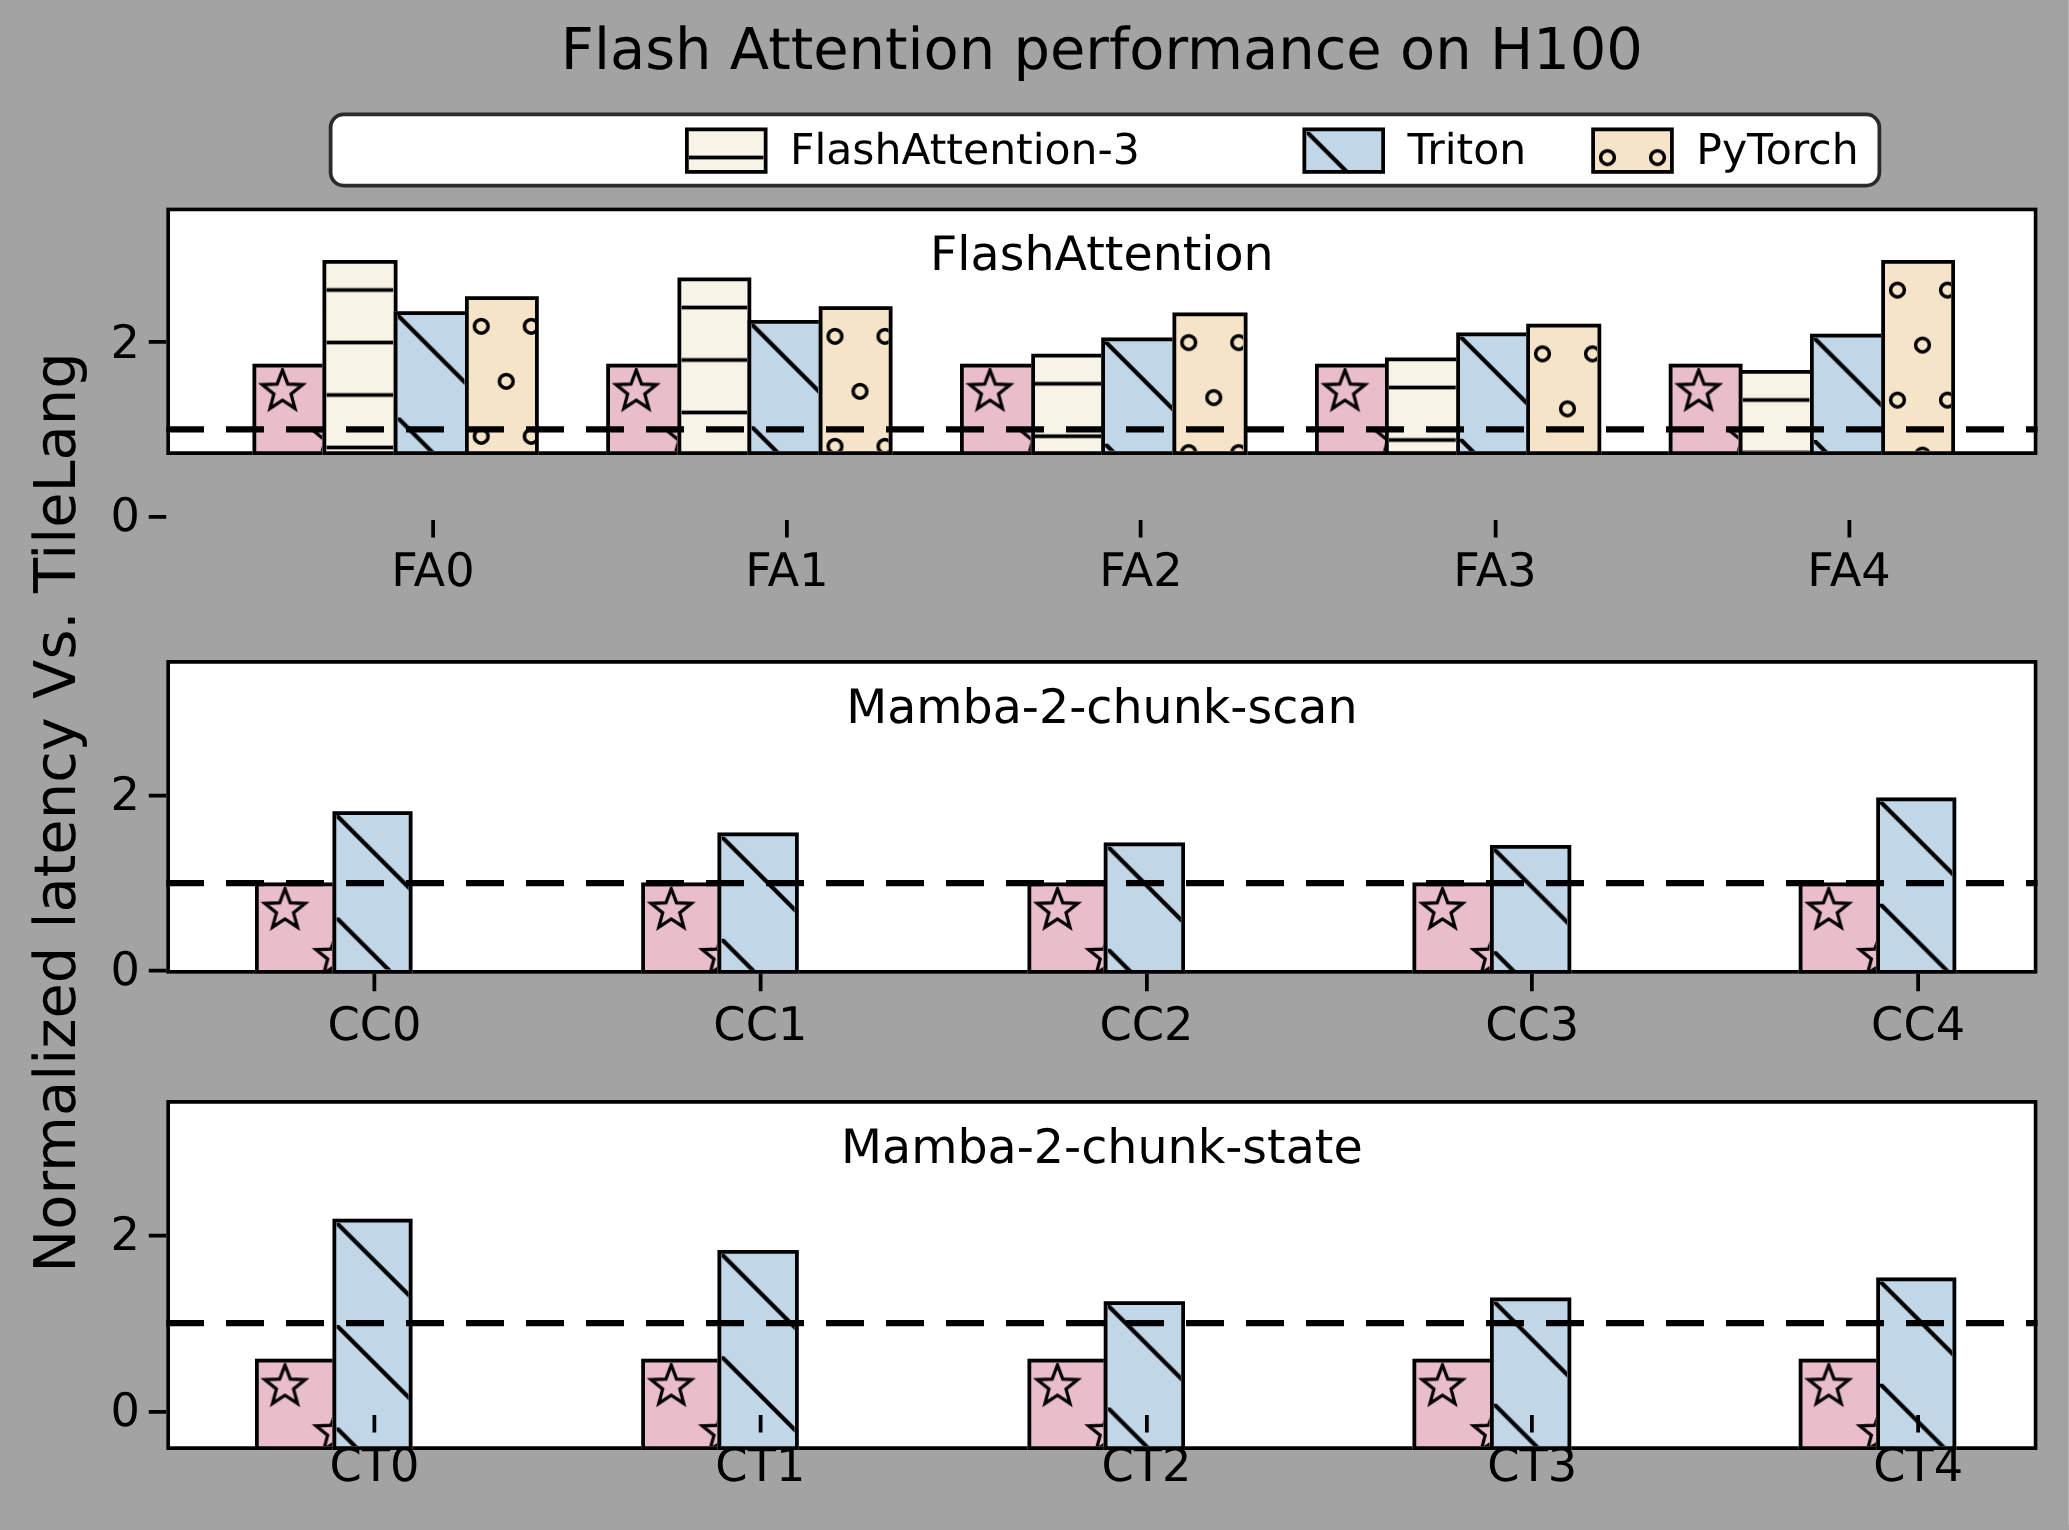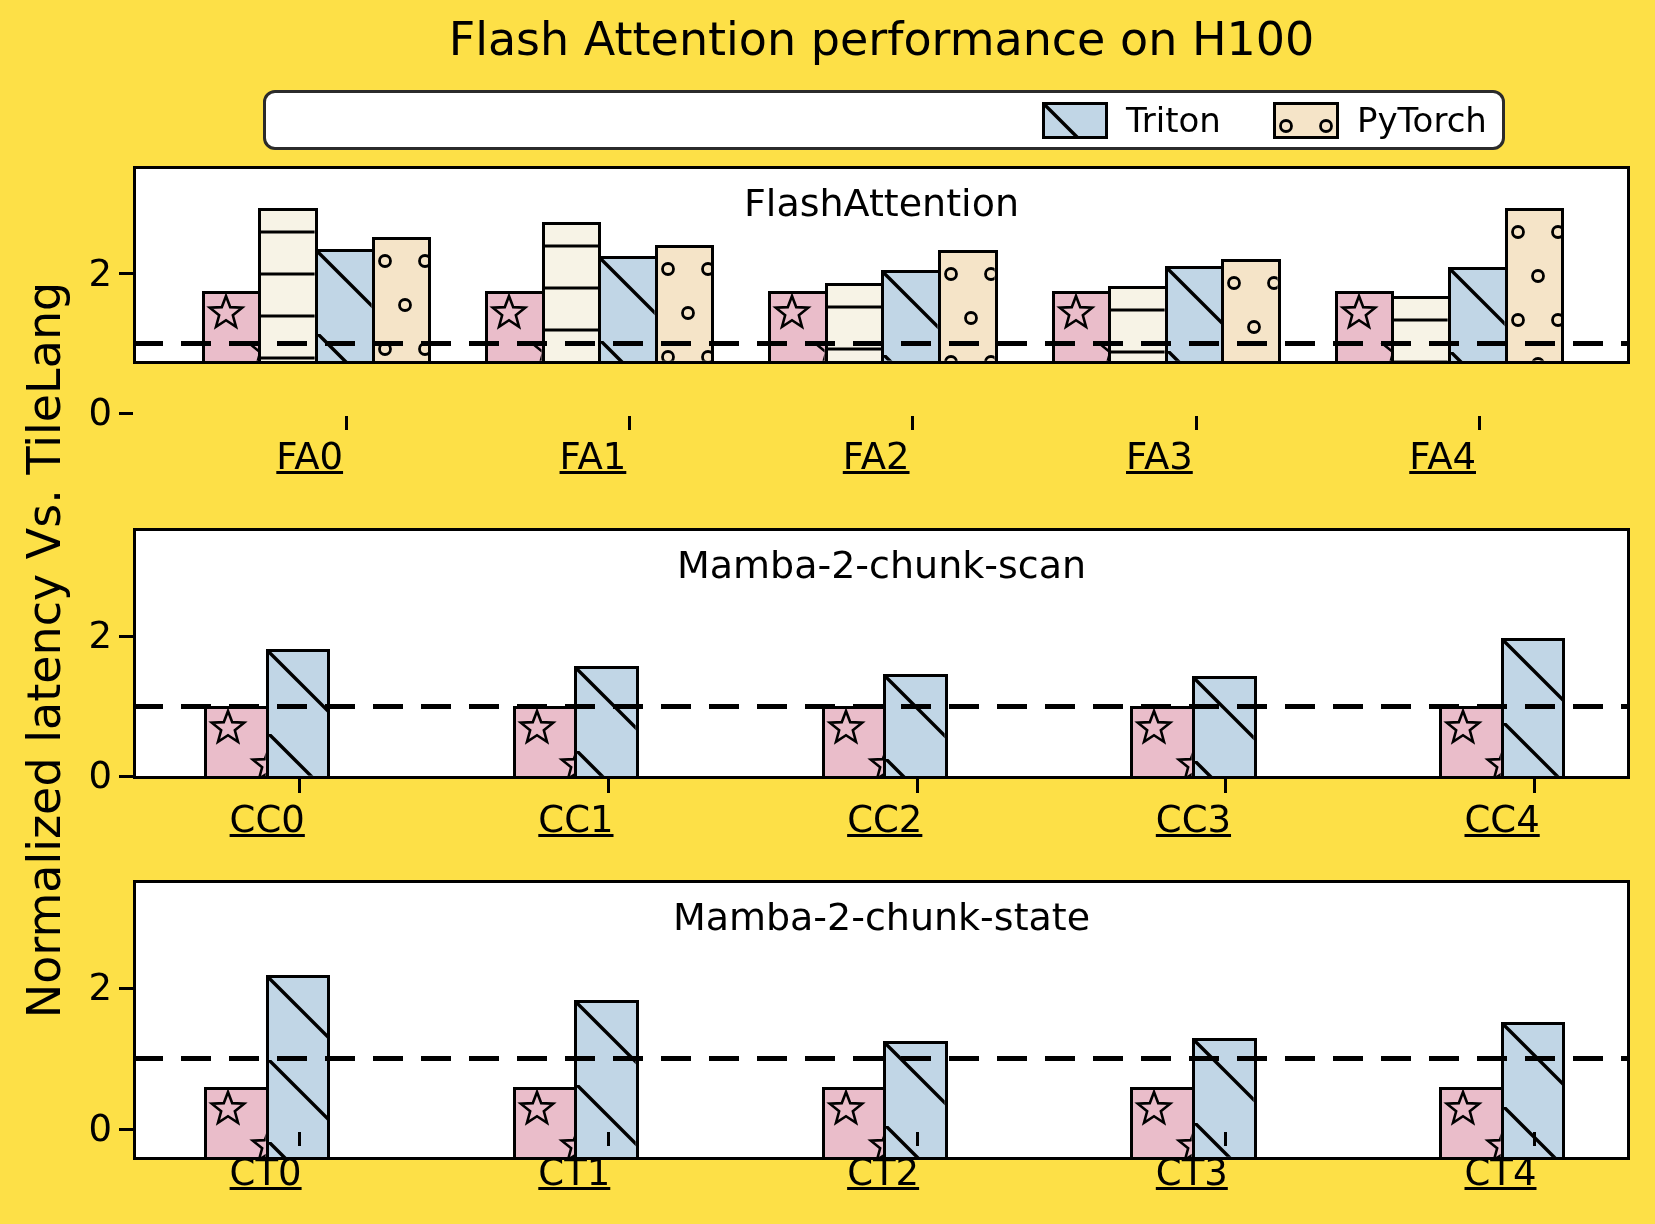--- a/index.html
+++ b/index.html
@@ -1,39 +1,39 @@
 <!DOCTYPE html>
 <html><head>
 <meta charset="utf-8">
 <style>
   html,body{margin:0;padding:0;background:#ffffff;}
   body{width:1655px;height:1224px;position:relative;overflow:hidden;
        font-family:"DejaVu Sans","Liberation Sans",sans-serif;color:#000;}
-  #figure{position:absolute;inset:0;background:#fde047;}
+  #figure{position:absolute;inset:0;background:#a3a3a3;}
   .fig-title{position:absolute;top:14px;left:133px;width:1497px;text-align:center;
              font-size:46px;line-height:1.1;}
   .ylabel{position:absolute;left:44px;top:650px;transform:translate(-50%,-50%) rotate(-90deg);
           white-space:nowrap;font-size:46px;}
   .legend{position:absolute;left:263px;top:90px;width:1242px;height:60px;
           border:3px solid #2b2b2b;border-radius:12px;background:#fff;box-sizing:border-box;}
   .legend-item{position:absolute;top:50%;transform:translateY(-50%);
                display:flex;align-items:center;gap:18px;}
   .swatch{width:66px;height:37px;border:3px solid #000;box-sizing:border-box;position:relative;overflow:hidden;}
   .swatch svg{position:absolute;inset:0;}
   .legend-label{font-size:34px;white-space:nowrap;}
   .axes{position:absolute;left:133px;width:1497px;border:3px solid #000;background:#fff;box-sizing:border-box;}
   .inner-title{position:absolute;top:12px;left:0;width:100%;text-align:center;font-size:38px;}
   .bar{position:absolute;box-sizing:border-box;border:3px solid #000;overflow:hidden;}
   .bar svg{position:absolute;inset:0;}
   .refline{position:absolute;left:-3px;height:5px;z-index:5;
            background:repeating-linear-gradient(to right,#000 0 30px,transparent 30px 48px);}
   .ytick-mark{position:absolute;width:14px;height:3px;background:#000;}
   .ytick-label{position:absolute;width:46px;text-align:right;font-size:37px;line-height:44px;height:44px;}
   .xtick-mark{position:absolute;width:3px;height:14px;background:#000;}
-  .xtick-label{position:absolute;width:140px;text-align:left;font-size:37px;text-decoration:underline;}
+  .xtick-label{position:absolute;width:140px;text-align:center;font-size:37px;}
 </style>
 </head>
 <body>
 
 <svg width="0" height="0" style="position:absolute" aria-hidden="true">
   <defs>
     <path id="star-shape" d="M0,-17 L4.23,-5.83 L16.17,-5.25 L6.85,2.22 L9.99,13.75 L0,7.2 L-9.99,13.75 L-6.85,2.22 L-16.17,-5.25 L-4.23,-5.83 Z" fill="none" stroke="#000" stroke-width="2.6"></path>
     <pattern id="h-star" width="82" height="74" patternUnits="userSpaceOnUse">
       <use href="#star-shape" transform="translate(21,19)"></use>
       <use href="#star-shape" transform="translate(62,56)"></use>
@@ -48,20 +48,28 @@
       <circle cx="10" cy="21" r="5.5" fill="none" stroke="#000" stroke-width="2.8"></circle>
       <circle cx="30" cy="65" r="5.5" fill="none" stroke="#000" stroke-width="2.8"></circle>
     </pattern>
   </defs>
 </svg>
 
 <div id="figure">
   <div class="fig-title">Flash Attention performance on H100</div>
   <div class="ylabel">Normalized latency Vs. TileLang</div>
   <div class="legend" id="legend">
+      <div class="legend-item" style="left: 282px;">
+        <span class="swatch" style="background: rgb(247, 243, 230);">
+          <svg width="100%" height="100%">
+            <rect width="100%" height="100%" fill="url(#h-lines)"></rect>
+          </svg>
+        </span>
+        <span class="legend-label">FlashAttention-3</span>
+      </div>
       <div class="legend-item" style="left: 747px; padding-left: 29px;">
         <span class="swatch" style="background: rgb(193, 214, 230);">
           <svg width="100%" height="100%">
             <rect width="100%" height="100%" fill="url(#h-diag)"></rect>
           </svg>
         </span>
         <span class="legend-label">Triton</span>
       </div>
       <div class="legend-item" style="left: 1007px;">
         <span class="swatch" style="background: rgb(245, 228, 200);">

